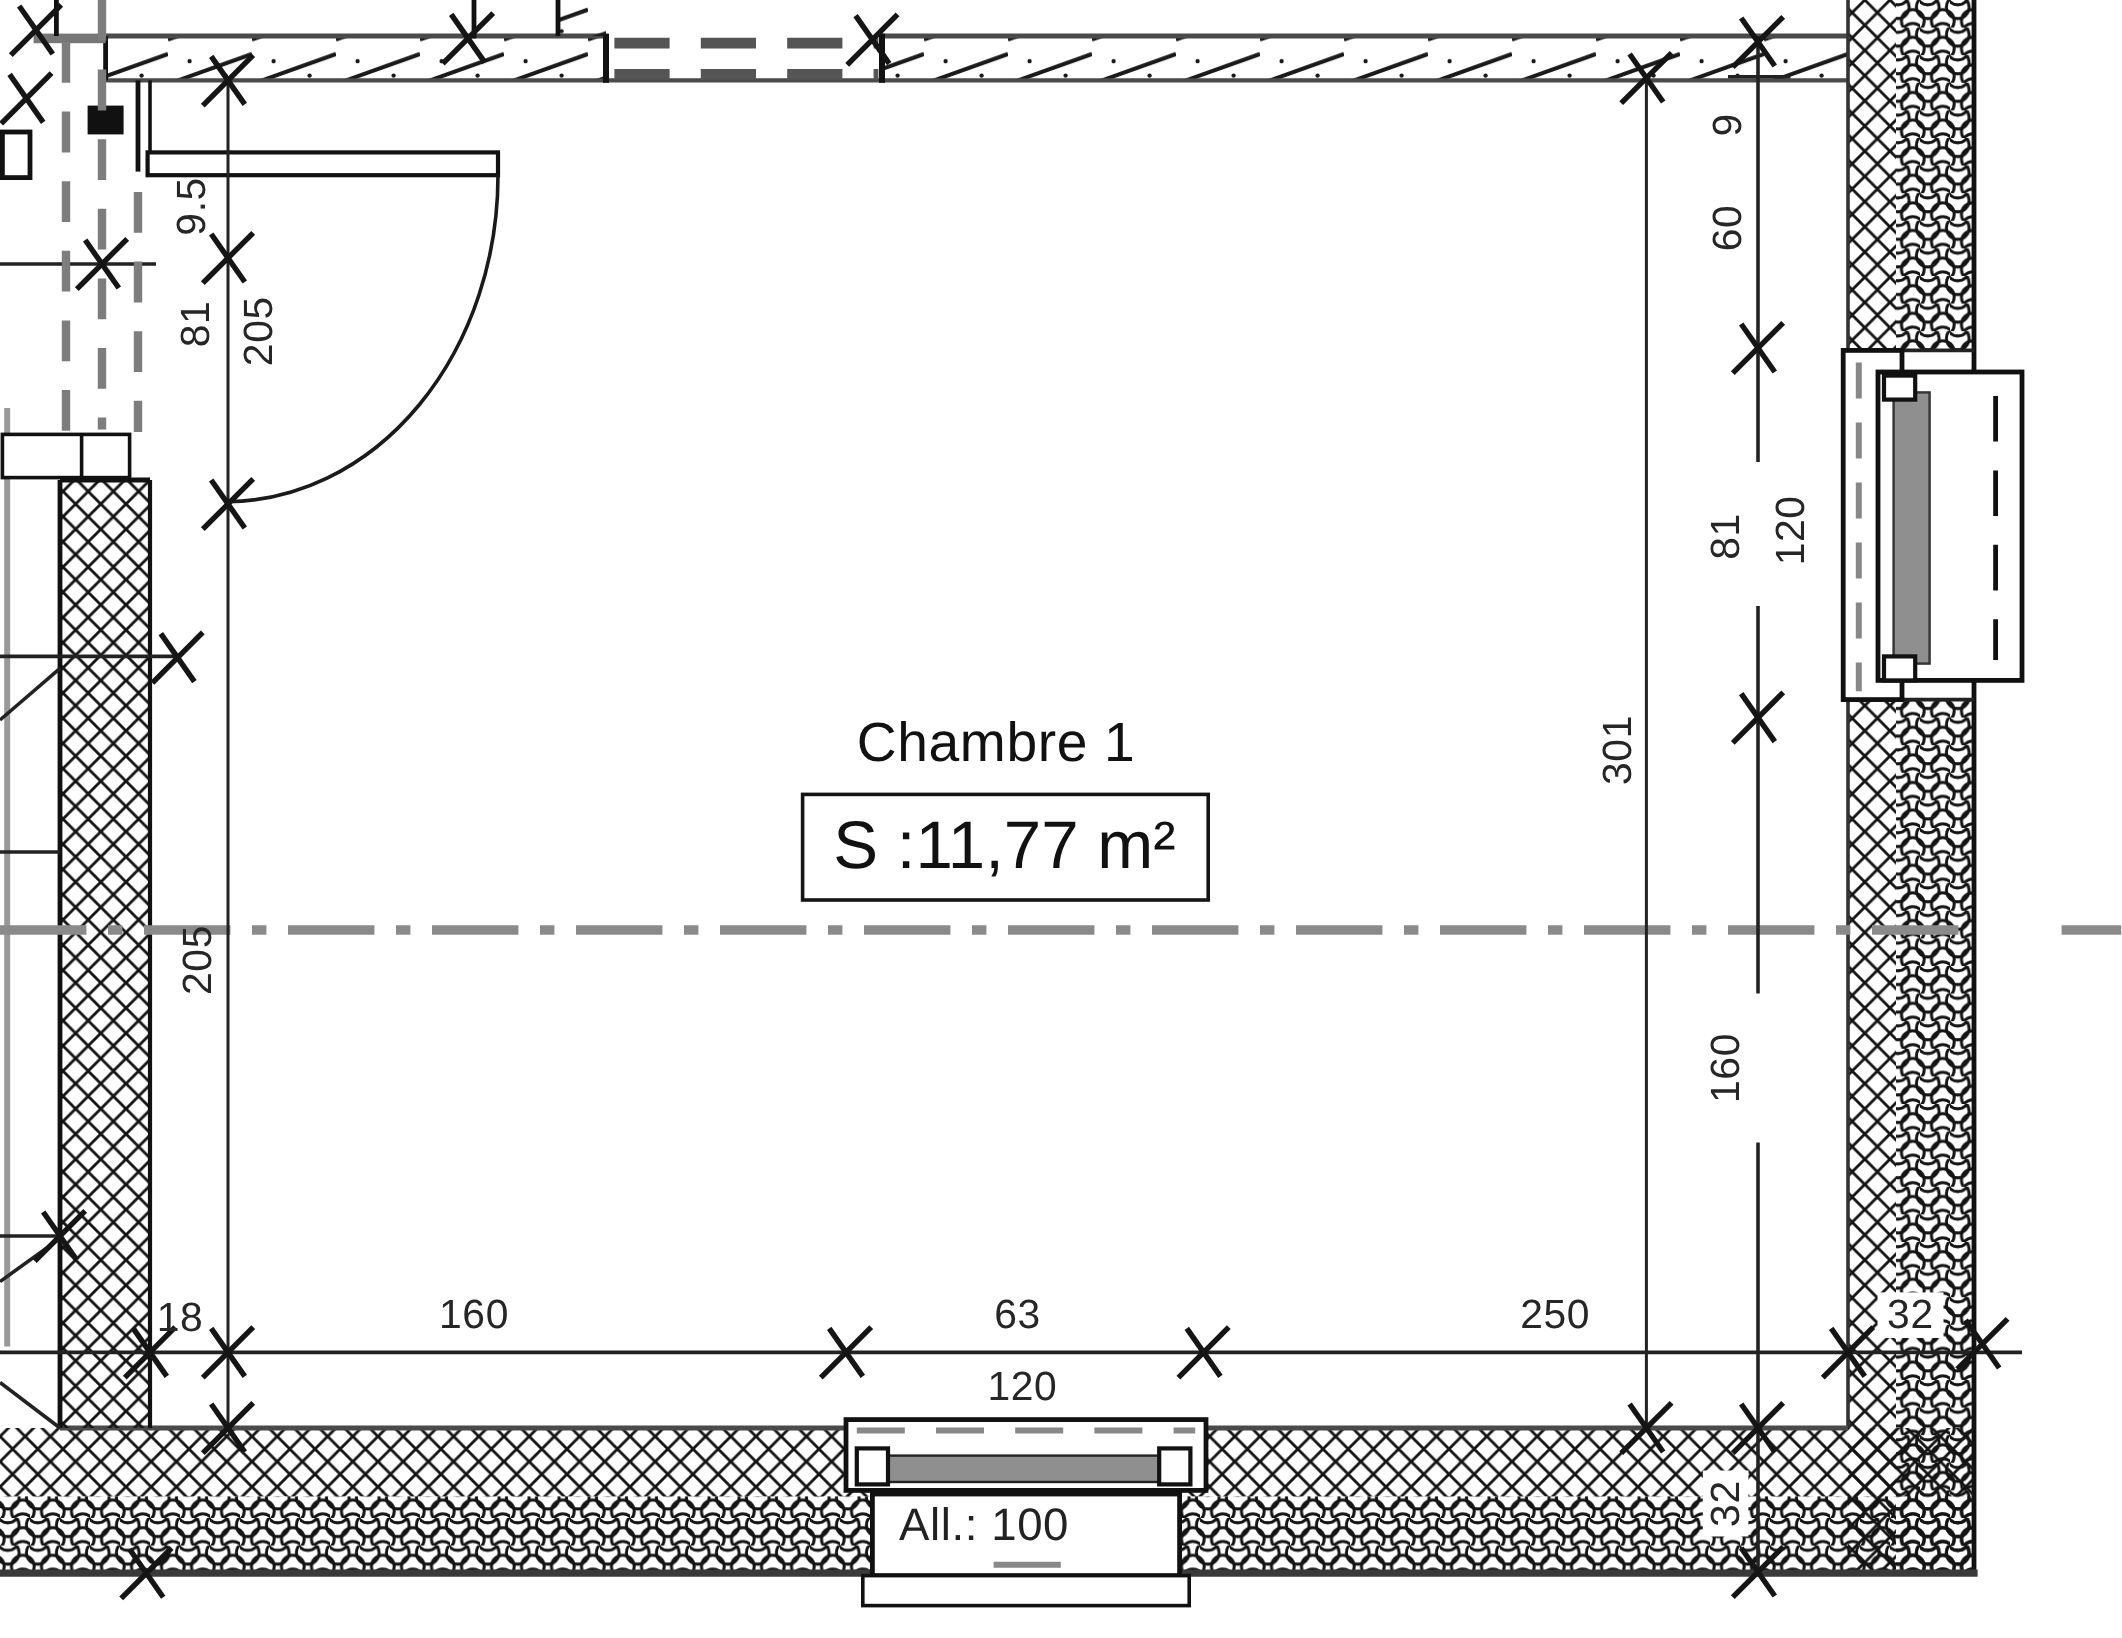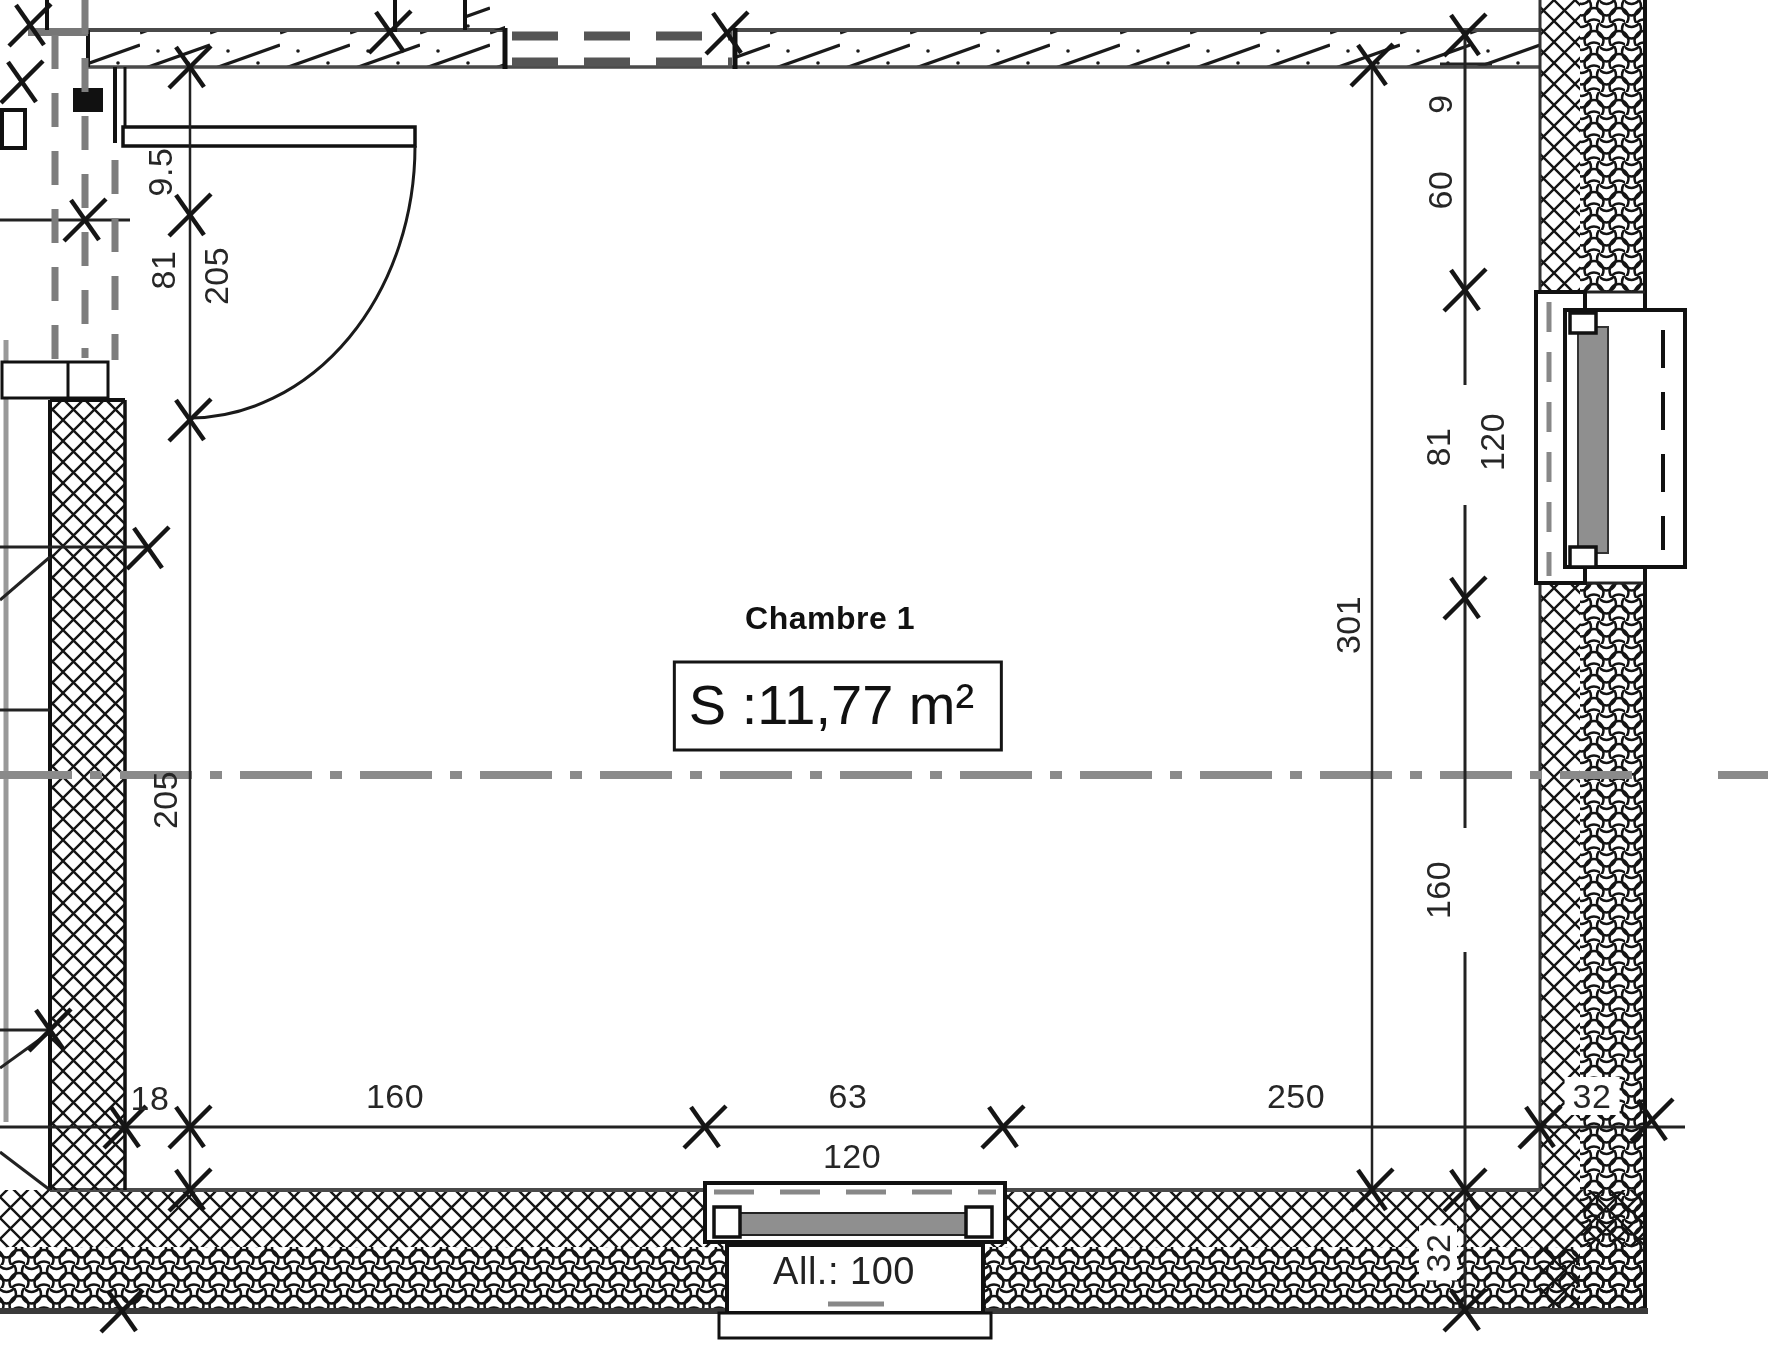--- a/index.html
+++ b/index.html
@@ -3,23 +3,23 @@
 <meta charset="utf-8">
 <style>
   html,body{margin:0;padding:0;background:#fff;}
   #plan{position:relative;width:1768px;height:1365px;overflow:hidden;background:#fff;
         font-family:"Liberation Sans",sans-serif;}
   #plan svg{position:absolute;left:0;top:0;}
   .lbl{position:absolute;transform:translate(-50%,-50%);font-size:34px;color:#262626;
        white-space:nowrap;line-height:1;letter-spacing:0.5px;}
   .v{transform:translate(-50%,-50%) rotate(-90deg);}
   .boxed{background:#fff;padding:2px 8px;}
-  .title{font-weight:bold;font-size:32px;color:#111;}
+  .title{font-weight:normal;font-size:46px;color:#111;}
   .area-box{position:absolute;transform:translate(-50%,-50%);border:3px solid #151515;
-            background:#fff;padding:8px 26px 12px 13px;font-size:56px;color:#111;white-space:nowrap;}
+            background:#fff;padding:8px 26px 12px 24px;font-size:56px;color:#111;white-space:nowrap;}
   .sill{font-size:38px;color:#222;}
 </style>
 </head>
 <body>
 
 <div id="plan">
 
 <svg width="1768" height="1365" viewBox="0 0 1768 1365">
   <defs>
 
@@ -214,15 +214,15 @@
   <div class="lbl v" style="left:1438px;top:890px;">160</div>
   <div class="lbl v boxed" style="left:1438px;top:1253px;">32</div>
   <div class="lbl v" style="left:1782px;top:930px;">35</div>
 
   <div class="lbl" style="left:150px;top:1098px;">18</div>
   <div class="lbl" style="left:395px;top:1096px;">160</div>
   <div class="lbl" style="left:848px;top:1096px;">63</div>
   <div class="lbl" style="left:852px;top:1156px;">120</div>
   <div class="lbl" style="left:1296px;top:1096px;">250</div>
   <div class="lbl boxed" style="left:1592px;top:1096px;">32</div>
-  <div class="lbl sill" style="left:844px;top:1271px;text-align:right;">All.: 100</div>
+  <div class="lbl sill" style="left:820px;top:1271px;text-align:right;">All.: 100</div>
 
 </div>
 
 </body></html>

